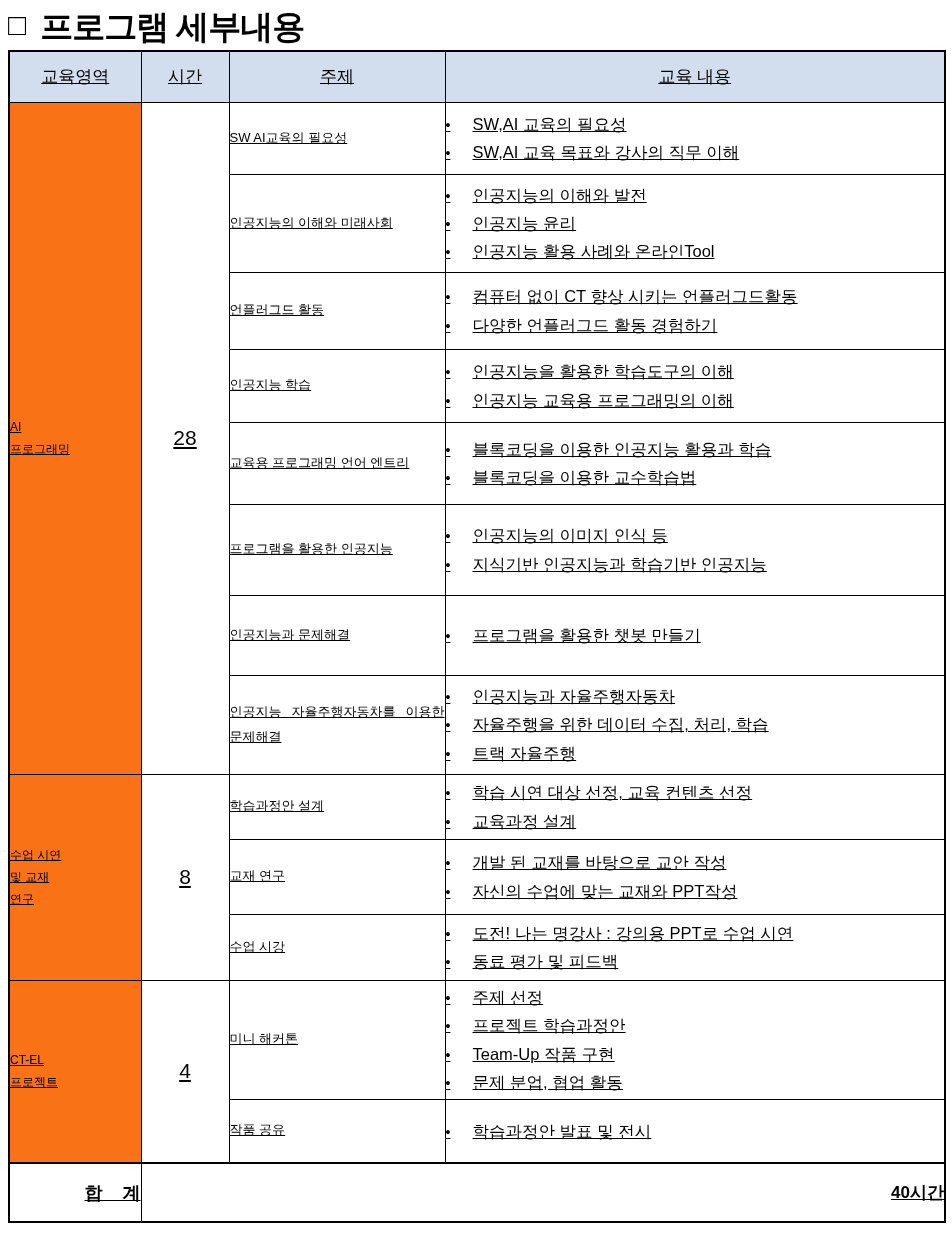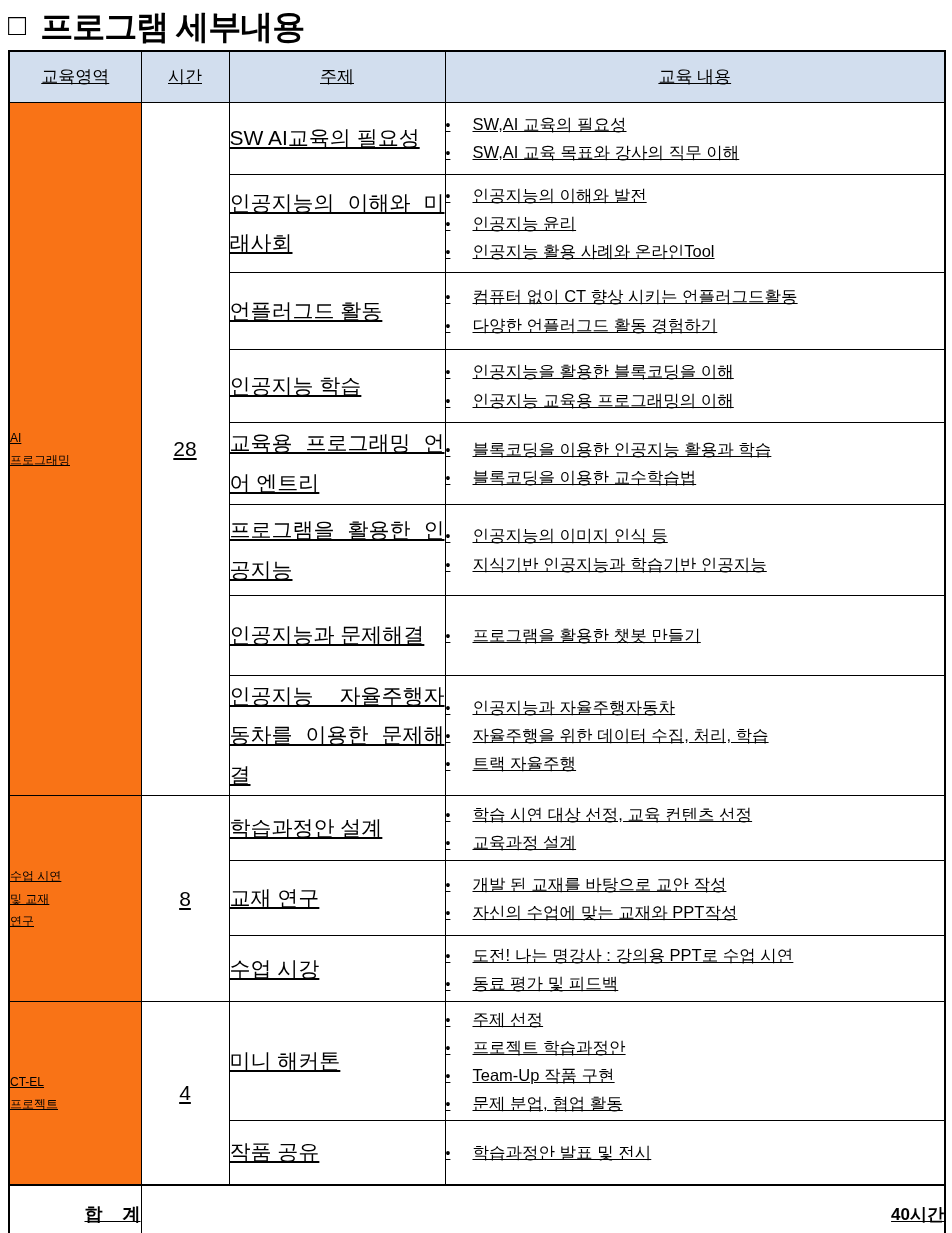--- a/index.html
+++ b/index.html
@@ -59,21 +59,21 @@
   td.hours {
     text-align: center;
     vertical-align: middle;
     font-size: 21px;
     background: #ffffff;
   }
   td.topic {
     text-align: justify;
     vertical-align: middle;
     padding: 8px 15px;
-    font-size: 21px;
+    font-size: 13px;
     line-height: 1.9;
   }
   td.content {
     vertical-align: middle;
     padding: 9px 8px 9px 14px;
     font-size: 16.5px;
   }
   .bullet-line { display: flex; align-items: baseline; line-height: 1.7; }
   .bullet-line .bullet {
     flex: 0 0 27px;
@@ -167,21 +167,21 @@
               <span class="bullet">•</span>
               <span class="bullet-text">다양한 언플러그드 활동 경험하기</span>
             </div>
         </td>
       </tr>
       <tr style="height:73px">
         <td class="topic">인공지능 학습</td>
         <td class="content">
           <div class="bullet-line">
               <span class="bullet">•</span>
-              <span class="bullet-text">인공지능을 활용한 블록코딩을 이해</span>
+              <span class="bullet-text">인공지능을 활용한 학습도구의 이해</span>
             </div>
           <div class="bullet-line">
               <span class="bullet">•</span>
               <span class="bullet-text">인공지능 교육용 프로그래밍의 이해</span>
             </div>
         </td>
       </tr>
       <tr style="height:82px">
         <td class="topic">교육용 프로그래밍 언어 엔트리</td>
         <td class="content">

